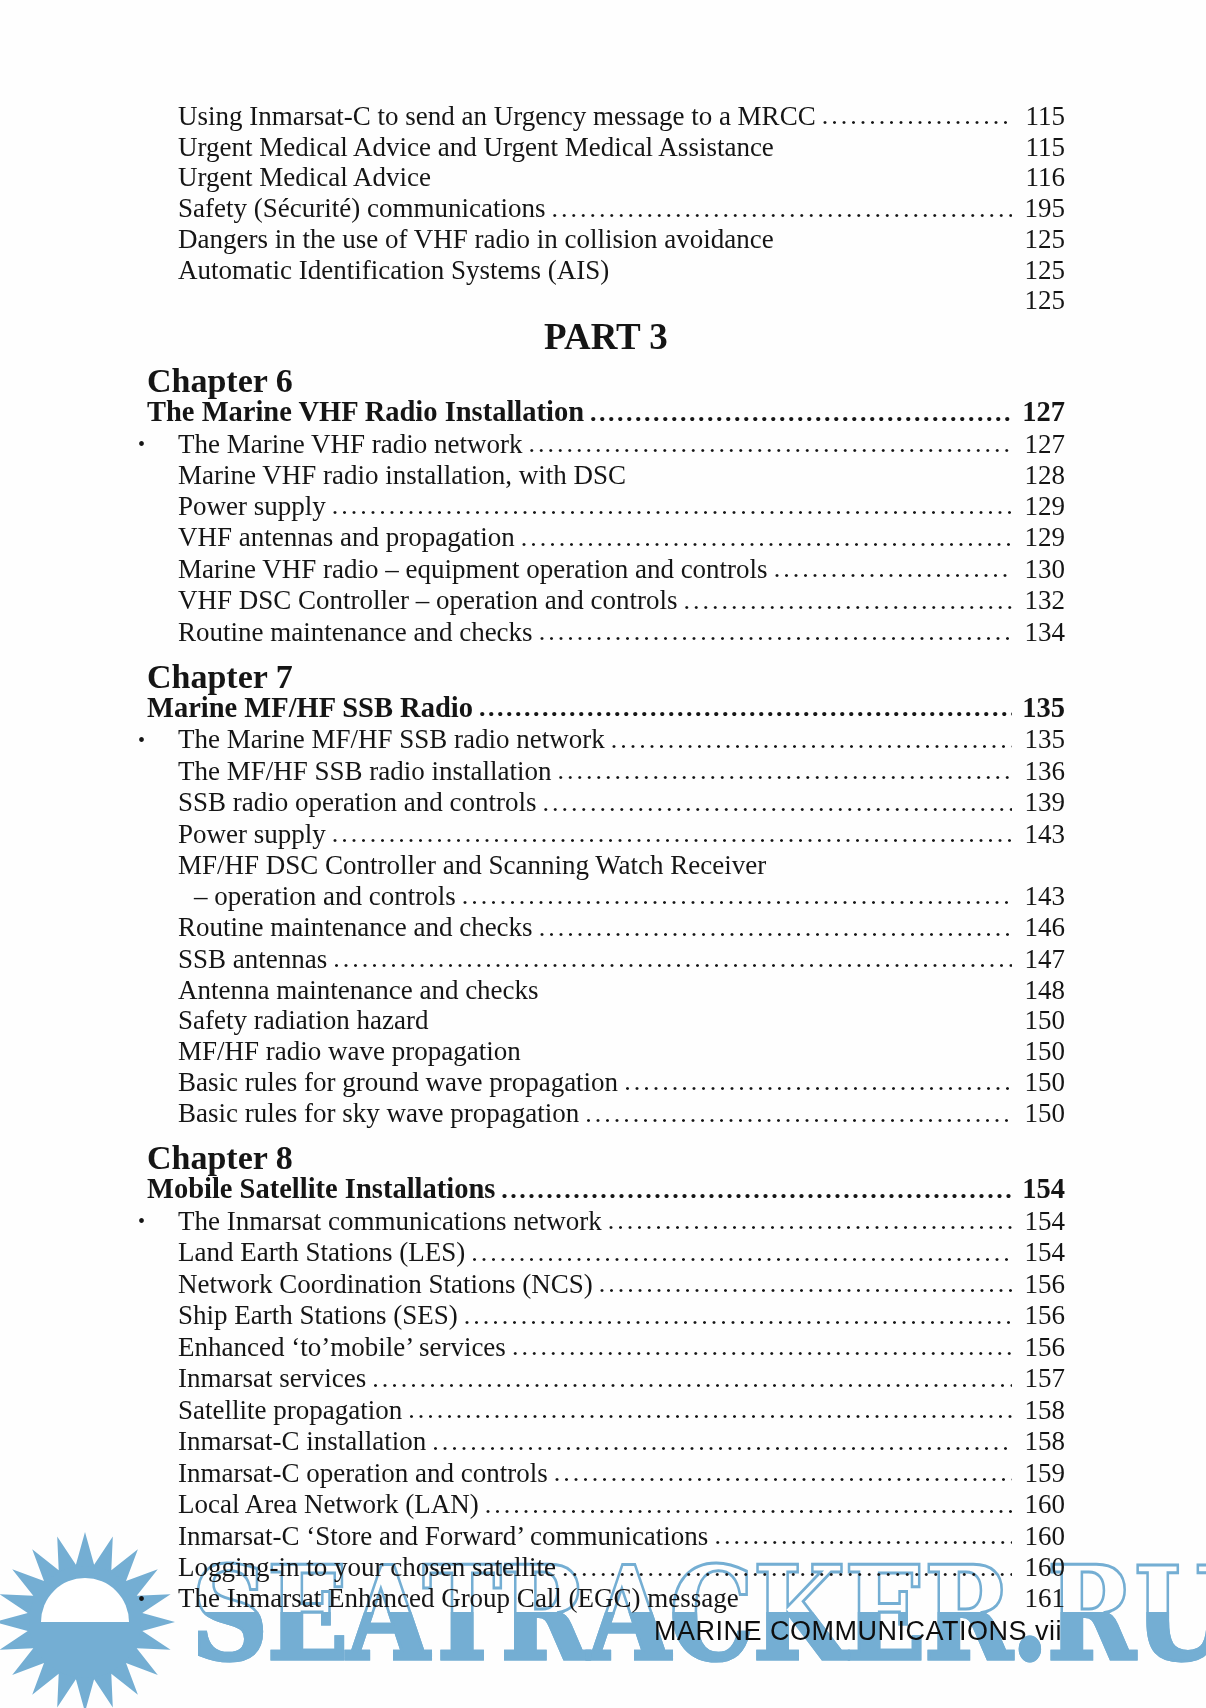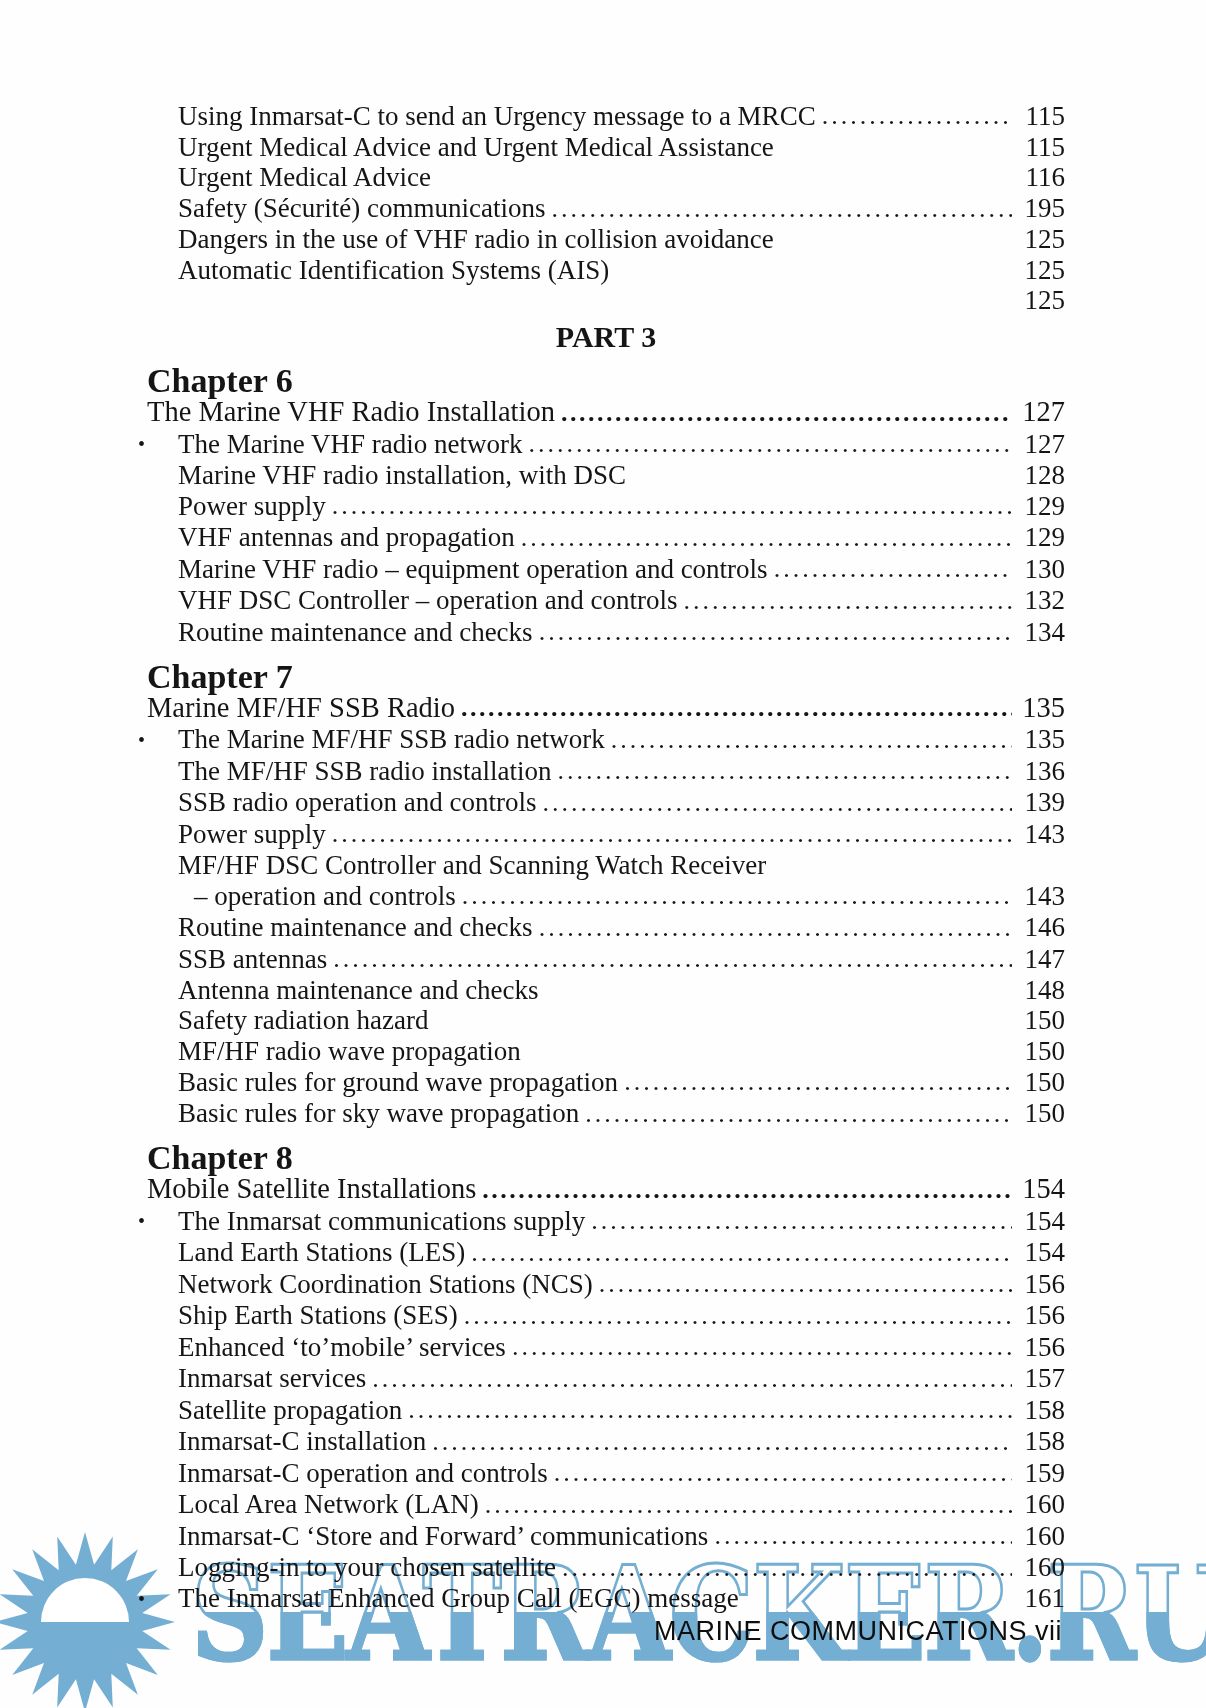--- a/index.html
+++ b/index.html
@@ -46,32 +46,32 @@
     letter-spacing: 3px;
     font-size: 26px;
   }
   .dots.no-dots::after { content: ""; }
   .pagenum {
     margin-left: 5px;
     min-width: 48px;
     text-align: right;
     flex: 0 0 auto;
   }
-  .title-row { font-weight: 400; font-size: 28.5px; }
+  .title-row { font-weight: 700; font-size: 28.5px; }
   .title-row .dots::after { font-weight: 700; letter-spacing: 2.5px; }
   .chapter-label {
     font-weight: 700;
     font-size: 34px;
     line-height: 30.5px;
   }
   .chapter { margin-top: 14px; }
   .part-heading {
     text-align: center;
     font-weight: 700;
-    font-size: 30px;
+    font-size: 37px;
     line-height: 30.5px;
     margin: 6px 0 2px 0;
   }
   .watermark {
     position: absolute;
     left: 191px;
     top: 1549px;
     z-index: 2;
     white-space: nowrap;
     transform: scaleX(0.83);
@@ -280,21 +280,21 @@
     <div class="chapter">
       <div class="chapter-label">Chapter 8</div>
       <div class="toc-row title-row">
         <span class="label">Mobile Satellite Installations</span>
         <span class="dots"></span>
         <span class="pagenum">154</span>
       </div>
       <div class="entries">
         <div class="toc-row">
           <span class="bullet">•</span>
-          <span class="label">The Inmarsat communications supply</span>
+          <span class="label">The Inmarsat communications network</span>
           <span class="dots"></span>
           <span class="pagenum">154</span>
         </div>
         <div class="toc-row">
           <span class="label">Land Earth Stations (LES)</span>
           <span class="dots"></span>
           <span class="pagenum">154</span>
         </div>
         <div class="toc-row">
           <span class="label">Network Coordination Stations (NCS)</span>

